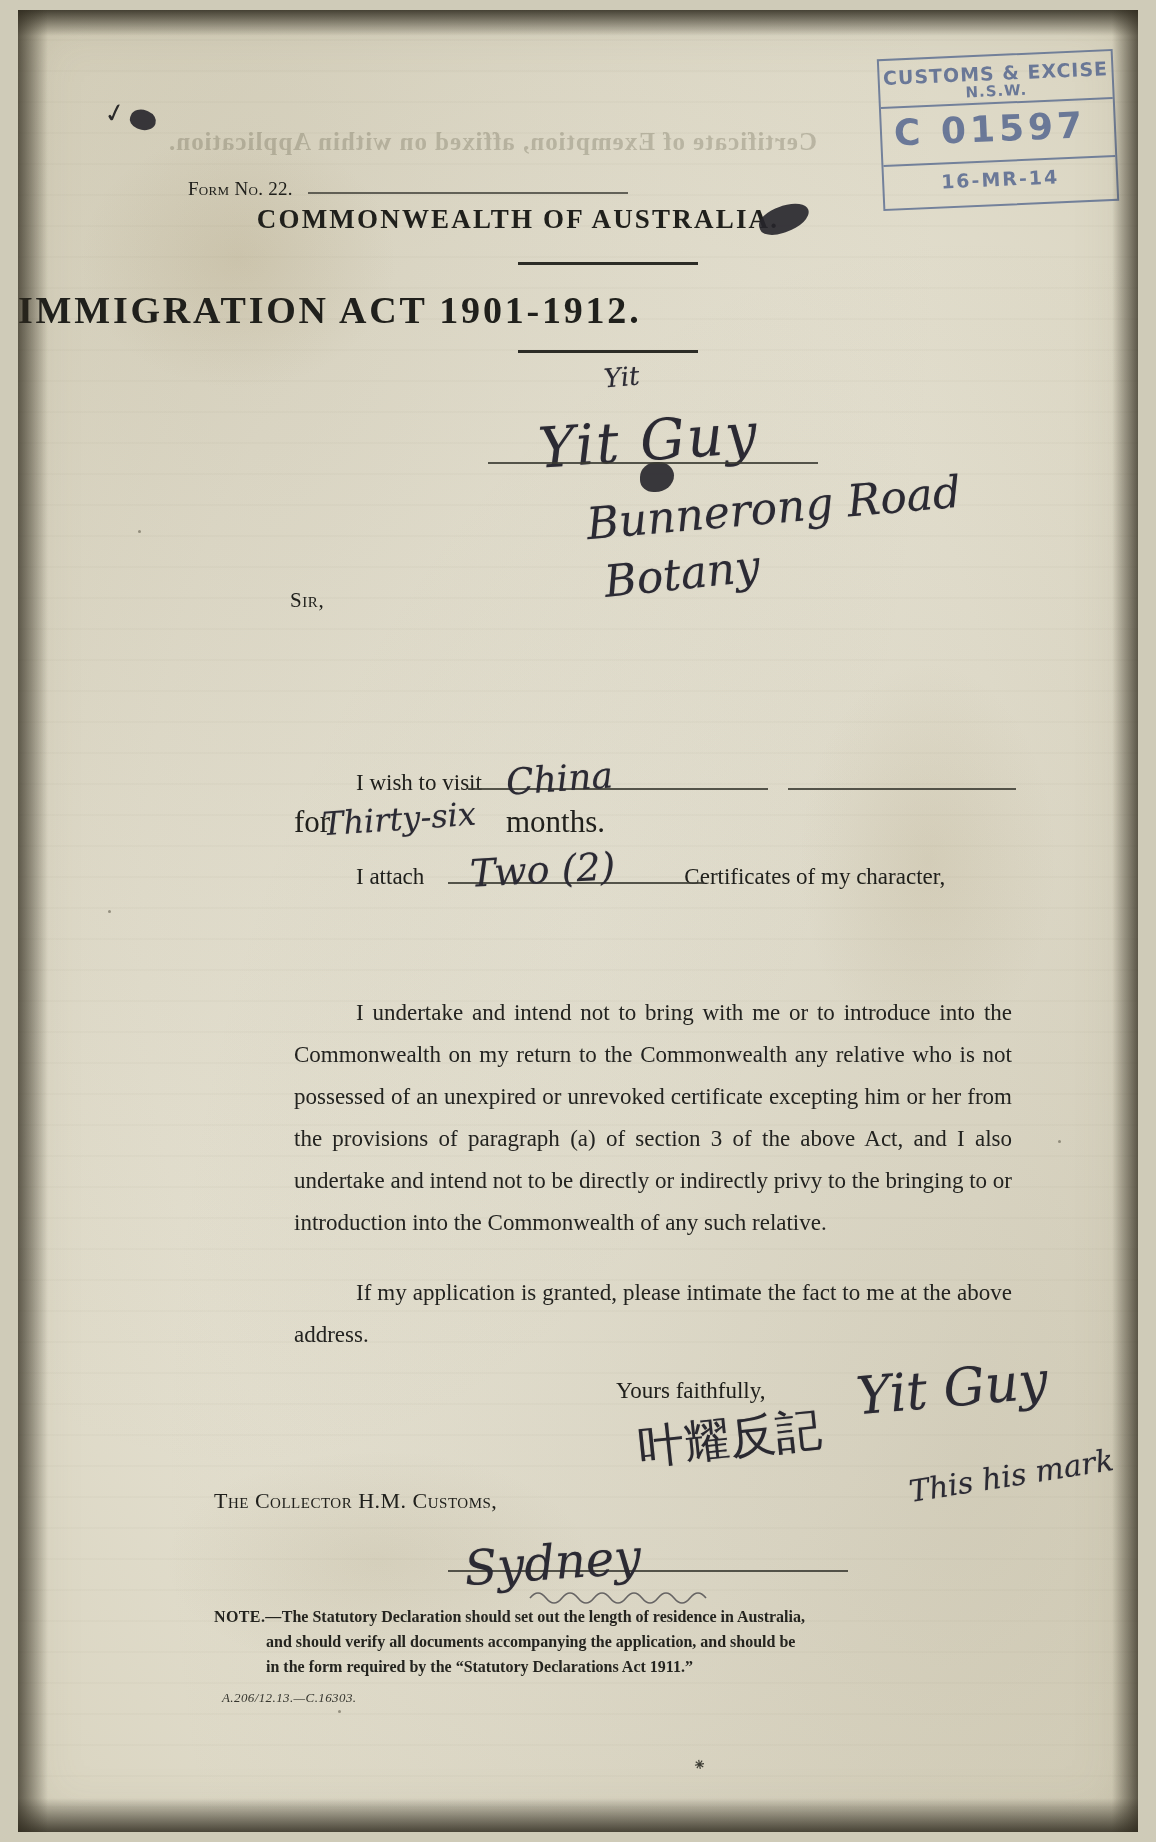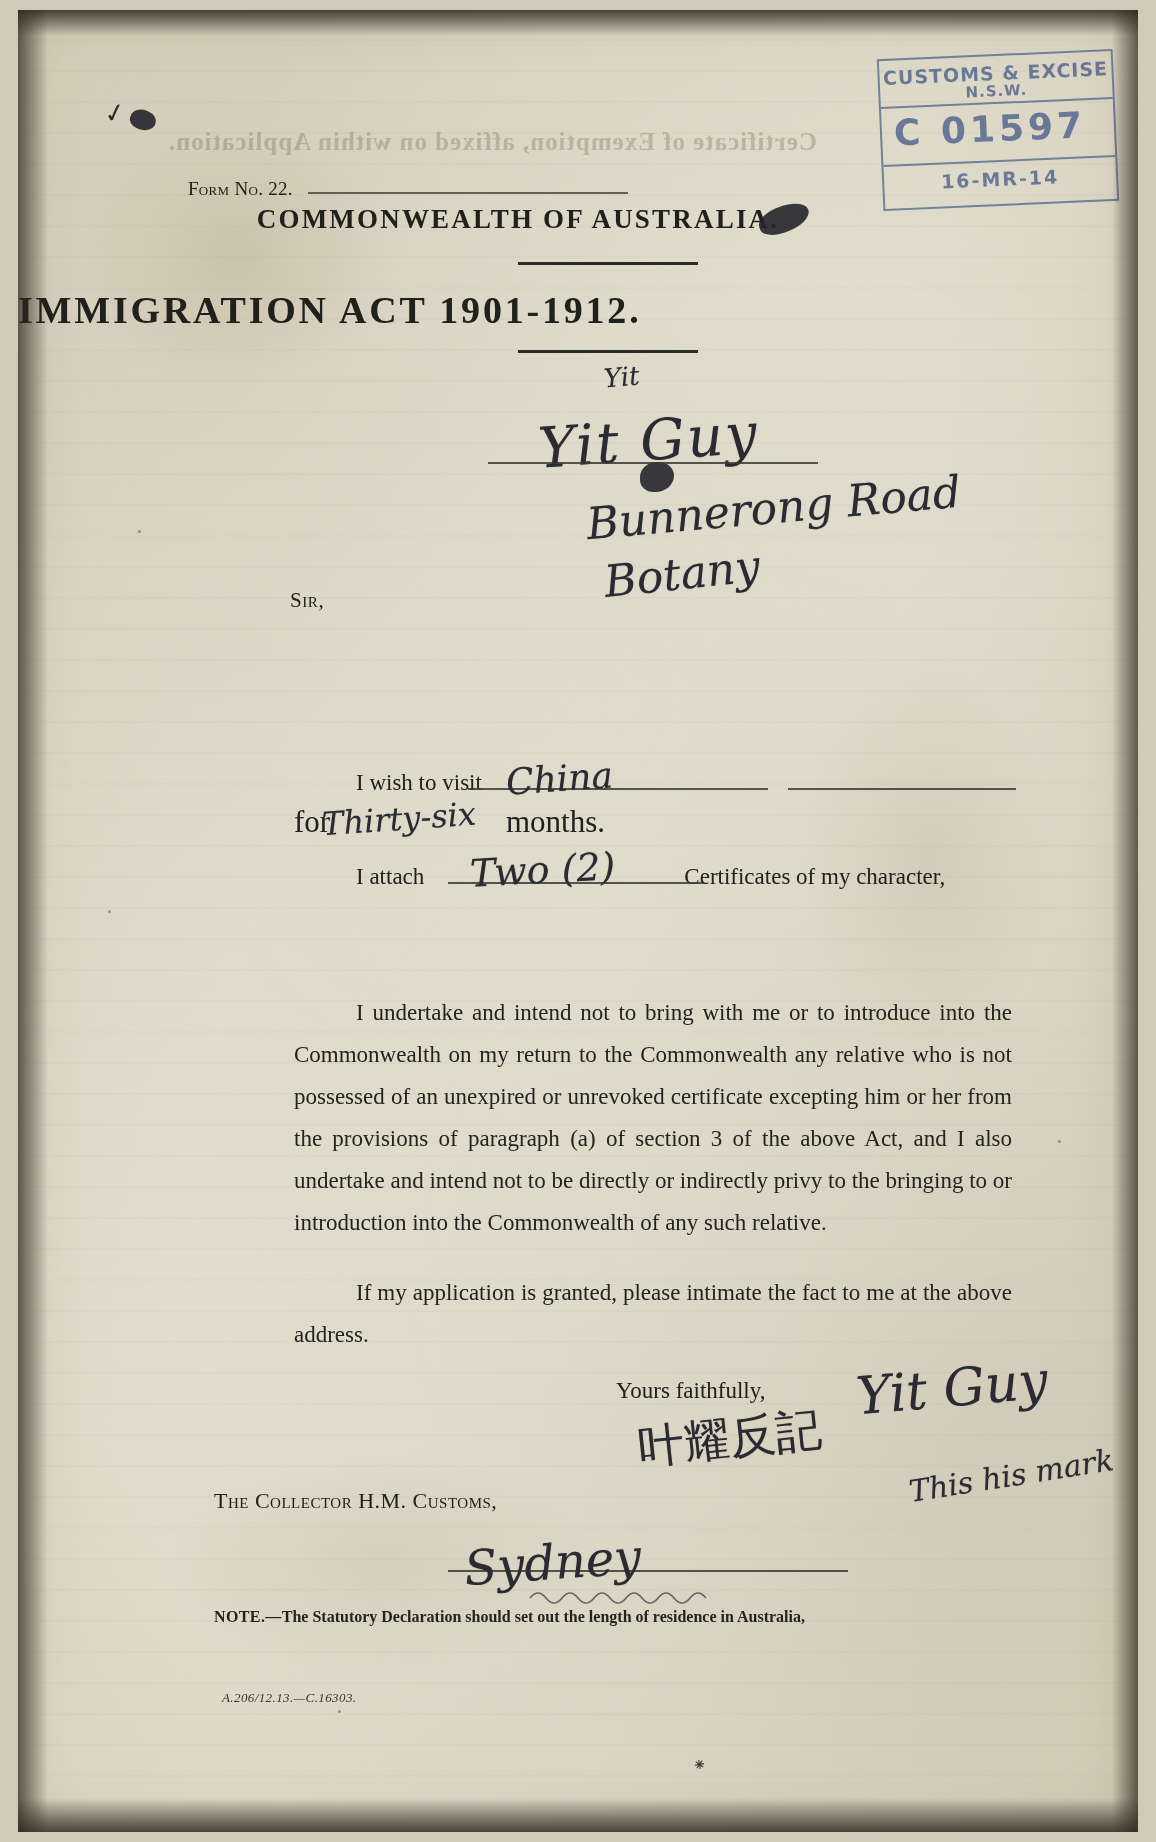--- a/index.html
+++ b/index.html
@@ -444,20 +444,22 @@
       <div class="collector">The Collector H.M. Customs,</div>
       <div class="fill-line" style="left:430px; top:1560px; width:400px;"></div>
       <div class="hand ink-sydney">Sydney</div>
 
       <svg class="squiggle" viewBox="0 0 210 18">
         <path d="M2,12 q8,-10 16,0 q8,10 16,0 q8,-10 16,0 q8,10 16,0 q8,-10 16,0 q8,10 16,0 q8,-10 16,0 q8,10 16,0 q8,-10 16,0 q8,10 16,0 q8,-10 16,0" fill="none" stroke="#2f2e36" stroke-width="1.6" opacity="0.85"></path>
       </svg>
 
       <div class="note">
         <span class="lbl">NOTE.—</span><span>The Statutory Declaration should set out the length of residence in Australia,</span>
+        <span class="note-l2">and should verify all documents accompanying the application, and should be</span>
+        <span class="note-l3">in the form required by the “Statutory Declarations Act 1911.”</span>
       </div>
 
       <div class="printcode">A.206/12.13.—C.16303.</div>
 
       <div class="bottom-mark">⁕</div>
 
       <div class="stamp">
         <div class="t1">CUSTOMS &amp; EXCISE</div>
         <div class="t2">N.S.W.</div>
         <div class="line-h l1"></div>

